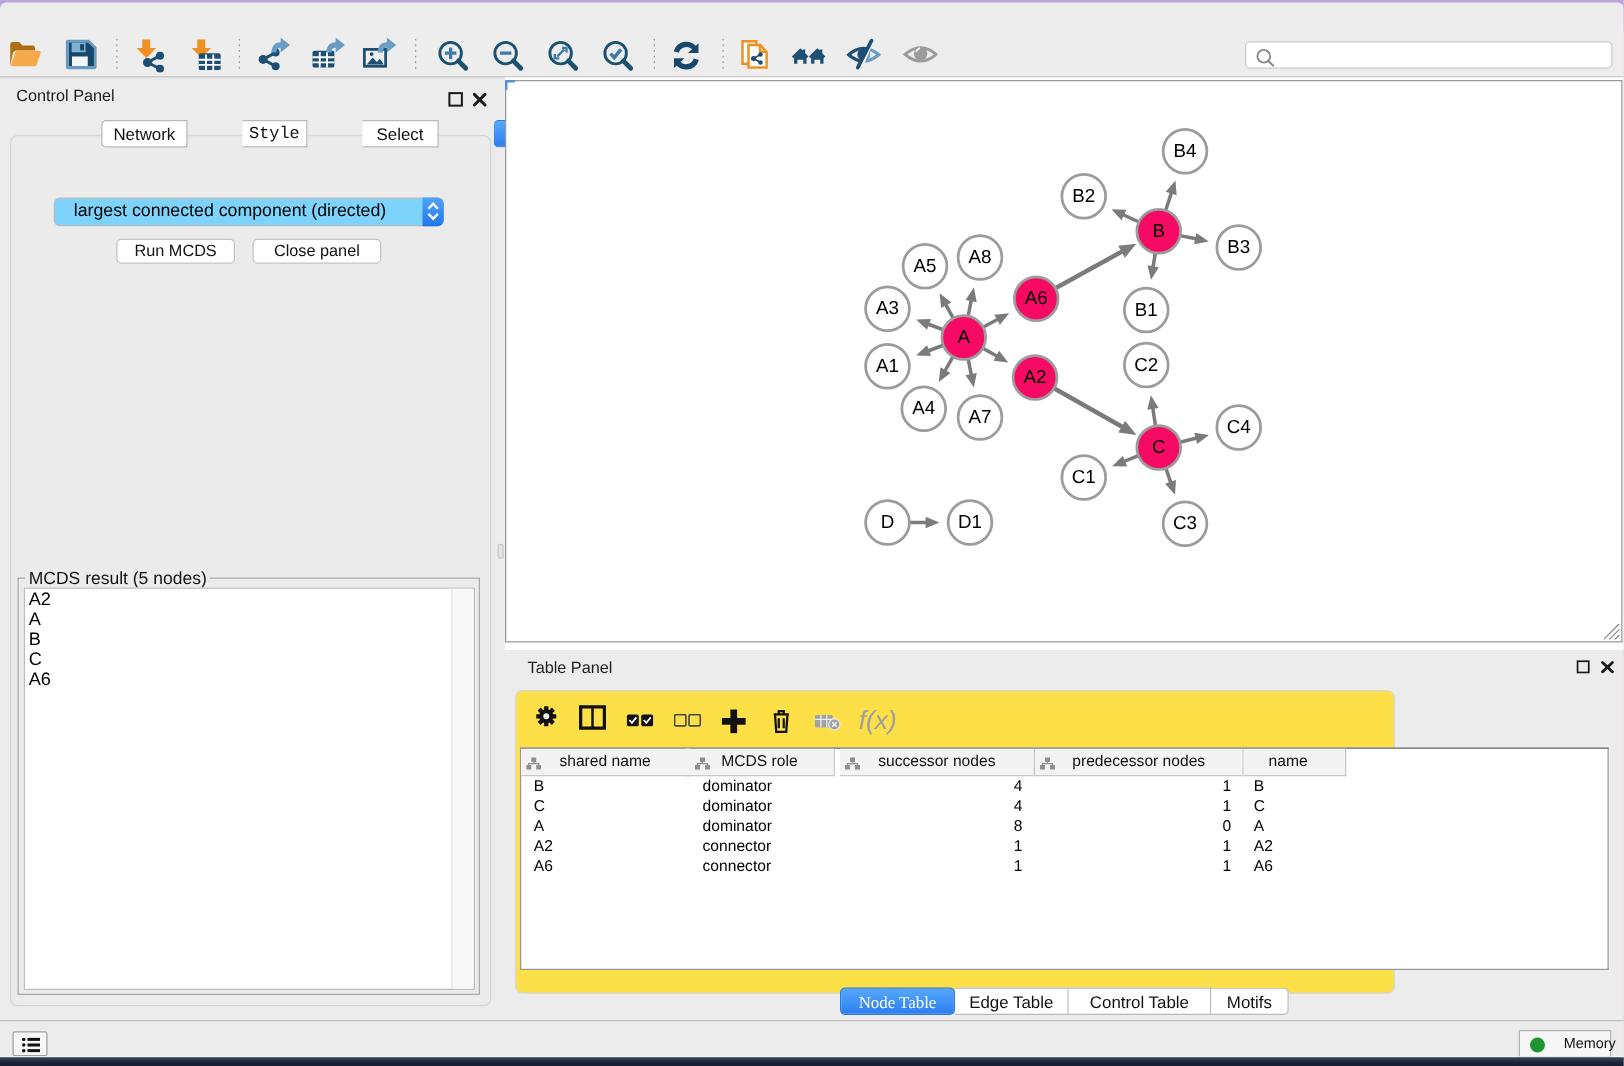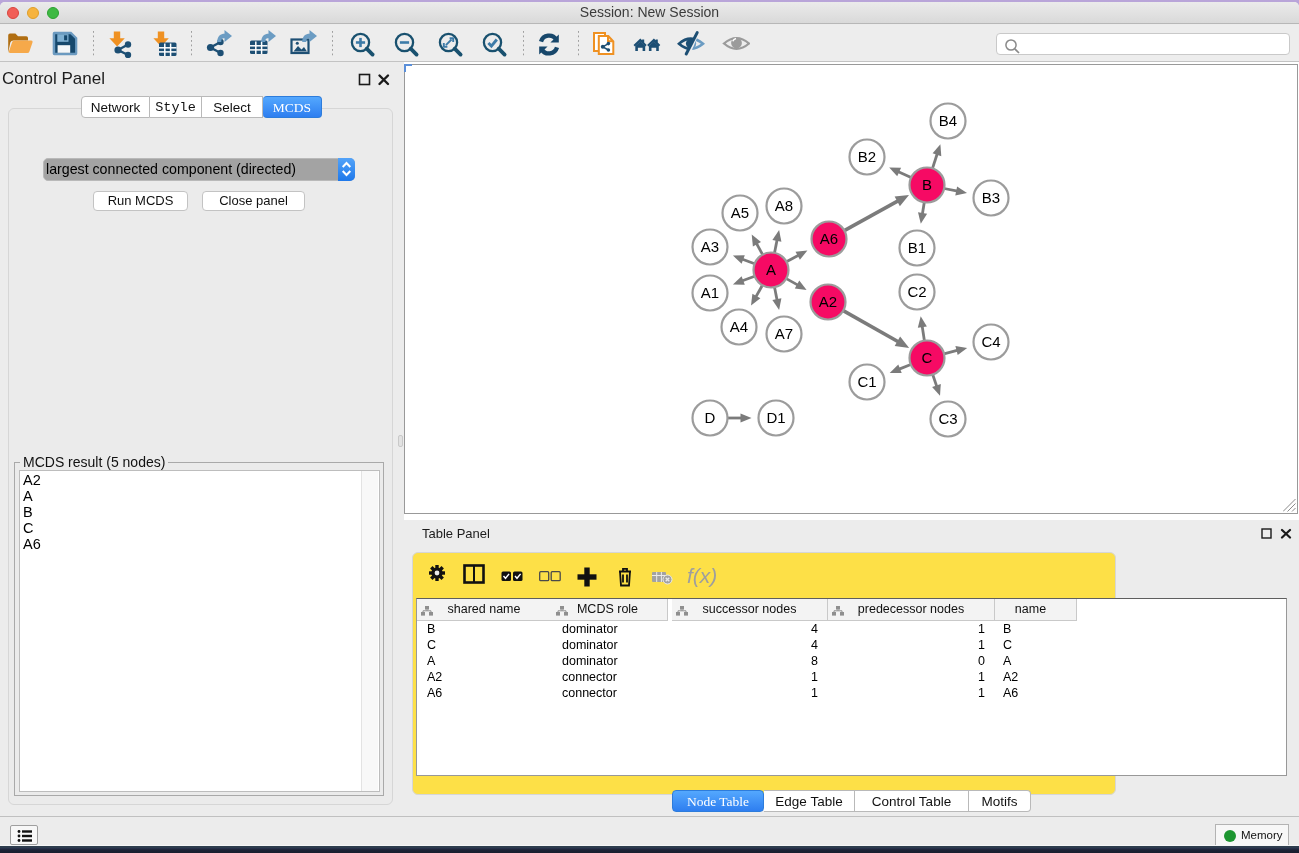--- a/index.html
+++ b/index.html
@@ -10,29 +10,29 @@
 #titlebar { position:absolute; left:0; top:0; width:1299px; height:22px; background:linear-gradient(#ebebeb,#d9d9d9); border-bottom:1px solid #b7b7b7; border-radius:5px 5px 0 0; }
 .tl { position:absolute; top:4.5px; width:12px; height:12px; border-radius:50%; }
 #title { position:absolute; top:2px; left:0; width:100%; text-align:center; font-size:14px; color:#3b3b3b; }
 #toolbar { position:absolute; left:0; top:23px; width:1299px; height:37px; background:#ededed; border-bottom:1px solid #c3c3c3; }
 .tsep { position:absolute; top:6px; height:26px; width:1px; background-image:linear-gradient(#9f9f9f 1.5px, transparent 1.5px); background-size:1px 4.5px; }
 .ticon { position:absolute; top:5px; width:28px; height:28px; }
 #searchbox { position:absolute; left:996px; top:8px; width:294px; height:22px; background:#fff; border:1px solid #c9c9c9; border-radius:4px; }
 #main { position:absolute; left:0; top:60px; width:1299px; height:757px; }
 
 #cpanel { position:absolute; left:0; top:0; width:397px; height:755px; }
-#cpanel .hdr { position:absolute; left:2px; top:7px; font-size:17px; color:#1c1c1c; }
+#cpanel .hdr { position:absolute; left:13px; top:7px; font-size:13px; color:#1c1c1c; }
 .tabrow { position:absolute; display:flex; }
 .tab { height:22px; line-height:21px; font-size:13.5px; color:#111; background:#fff; border:1px solid #b9b9b9; border-left:none; padding:0 13px; text-align:center; }
 .tab.first { border-left:1px solid #b9b9b9; border-radius:4px 0 0 4px; }
 .tab.last { border-radius:0 4px 4px 0; }
 .tab.sel { background:linear-gradient(#54a8fe,#2e7ef0); color:#fff; border-color:#2d7cdb; border-radius:4px;font-family:Liberation Serif, serif; }
 #cp-inner { position:absolute; left:8px; top:46px; width:385px; height:697px; background:#ebebeb; border:1px solid #d6d6d6; border-radius:6px; }
 #optlabel { position:absolute; left:0; top:73px; width:100%; text-align:center; font-size:14.5px; color:#111; }
-#dropdown { position:absolute; left:43px; top:96px; width:312px; height:23px; background:#a3a3a3; border:1px solid #b9b9b9; border-radius:5px; font-size:14.2px; color:#000; line-height:20px; padding-left:2px; }
+#dropdown { position:absolute; left:43px; top:96px; width:312px; height:23px; background:#7dd3fc; border:1px solid #b9b9b9; border-radius:5px; font-size:14.2px; color:#000; line-height:20px; padding-left:15px; }
 #dropstep { position:absolute; right:-1px; top:-1px; width:17px; height:23px; border-radius:0 5px 5px 0; background:linear-gradient(#53a3f9,#1e78ea); }
 .btn { position:absolute; height:20px; background:#fff; border:1px solid #c3c3c3; border-radius:4px; font-size:13px; color:#111; text-align:center; line-height:18px; }
 #groupbox { position:absolute; left:14px; top:400px; width:370px; height:334px; border:1px solid #a9a9a9; }
 #grouplabel { position:absolute; left:5px; top:-9px; background:#ebebeb; padding:0 3px; font-size:14px; color:#111; }
 #mcdslist { position:absolute; left:4px; top:7px; width:361px; height:322px; background:#fff; border:1px solid #bdbdbd; font-size:14.5px; color:#000; }
 #mcdslist .track { position:absolute; right:1px; top:0; width:17px; height:100%; background:#f8f8f8; border-left:1px solid #e3e3e3; }
 
 #netarea { position:absolute; left:404px; top:0; width:895px; height:458px; background:#fff; }
 #iwin { position:absolute; left:0px; top:2px; width:894px; height:450px; border:1px solid #999; background:#fff; }
 #ititle { position:absolute; left:0; top:0; width:100%; height:21px; background:linear-gradient(#ececec,#d6d6d6); border-bottom:1px solid #b2b2b2; }
@@ -51,26 +51,20 @@
 #listbtn { position:absolute; left:10px; top:8px; width:28px; height:20px; background:#f7f7f7; border:1px solid #9f9f9f; border-radius:2px; }
 #membtn { position:absolute; right:10px; top:7px; width:74px; height:22px; background:#f7f7f7; border:1px solid #b3b3b3; font-size:11.5px; color:#111; }
 #deskbottom { position:absolute; left:0; top:846px; width:1299px; height:7px; background:linear-gradient(#4a5878 0%,#2c3655 25%,#1c2335 55%,#181e2e 100%); }
 #deskbottom:before { content:""; position:absolute; left:0; top:0; width:100%; height:2px; background:#2e3d4e; }
 svg text { font-family:"Liberation Sans", sans-serif; }
 </style>
 </head>
 <body>
 <div id="stage">
   <div id="win">
-    <div id="titlebar">
-      <div class="tl" style="left:7px;background:#f15e57;border:0.5px solid #d9453e;"></div>
-      <div class="tl" style="left:27px;background:#f6b33e;border:0.5px solid #e09e28;"></div>
-      <div class="tl" style="left:47px;background:#3eb943;border:0.5px solid #2ca131;"></div>
-      <div id="title">Session: New Session</div>
-    </div>
     <div id="toolbar">
 <div class="tsep" style="left:93px;"></div>
         <div class="tsep" style="left:191px;"></div>
         <div class="tsep" style="left:332px;"></div>
         <div class="tsep" style="left:523px;"></div>
         <div class="tsep" style="left:578px;"></div>
         <svg class="ticon" style="left:7px;" width="28" height="28" viewBox="0 0 28 28">
 <path fill="#b06e12" d="M1.2 23 V5.4 q0 -1.8 1.8 -1.8 h5.4 l2.6 2.7 h8.2 q1.8 0 1.8 1.8 v2.3 H6.5 q-2.4 0 -3.2 2.2 z"></path>
 <path fill="#f6a94a" d="M6.9 10.6 h17.3 q1.9 0 1.3 1.8 l-3.1 9.1 q-0.5 1.5 -2.1 1.5 H3.2 q-1.8 0 -1.2 -1.8 l3.1 -9 q0.6 -1.6 1.8 -1.6 z"></path>
 </svg>
@@ -237,21 +231,21 @@
     <div id="main">
       <div id="cpanel">
         <div class="hdr">Control Panel</div>
         <svg style="position:absolute;left:358px;top:11px;" width="14" height="13" viewBox="0 0 14 13">
             <rect x="1.5" y="1.5" width="10" height="10" fill="none" stroke="#1a1a1a" stroke-width="1.6"></rect>
           </svg>
 <svg style="position:absolute;left:377px;top:11px;" width="14" height="13" viewBox="0 0 14 13">
             <path d="M2.5 2.5 L11 11 M11 2.5 L2.5 11" stroke="#1a1a1a" stroke-width="2.4" stroke-linecap="round"></path>
           </svg>
         <div id="cp-inner"></div>
-        <div class="tabrow" style="left:81px; top:34px;">
+        <div class="tabrow" style="left:81px; top:34px;gap:44px;">
           <div class="tab first" style="width:69px;padding:0;">Network</div>
           <div class="tab" style="width:52px;padding:0;font-family:Liberation Mono, monospace;">Style</div>
           <div class="tab" style="width:61px;padding:0;">Select</div>
           <div class="tab last sel" style="width:59px;padding:0;">MCDS</div>
         </div>
         <div id="dropdown">largest connected component (directed)
           <div id="dropstep"><svg width="17" height="22" viewBox="0 0 17 22">
 <path d="M4.7 9 l3.8 -4 3.8 4" fill="none" stroke="#fff" stroke-width="2"></path>
 <path d="M4.7 13 l3.8 4 3.8 -4" fill="none" stroke="#fff" stroke-width="2"></path>
               </svg></div>
@@ -519,19 +513,19 @@
               <circle cx="2" cy="7" r="1.4"></circle>
               <circle cx="2" cy="11.5" r="1.4"></circle>
 <rect x="5" y="1.3" width="10" height="2.4"></rect>
               <rect x="5" y="5.8" width="10" height="2.4"></rect>
               <rect x="5" y="10.3" width="10" height="2.4"></rect>
             </g>
           </svg>
         </div>
       <div id="membtn">
           <div style="position:absolute;left:8px;top:5px;width:12px;height:12px;border-radius:50%;background:#1d9631;"></div>
-          <div style="position:absolute;left:25px;top:4px;">Memory</div>
+          <div style="position:absolute;left:35px;top:4px;">Memory</div>
         </div>
     </div>
   </div>
   <div style="position:absolute;left:0;top:845px;width:1299px;height:1px;background:#f6f6f6;"></div>
   <div id="deskbottom"></div>
 </div>
 
 </body></html>

